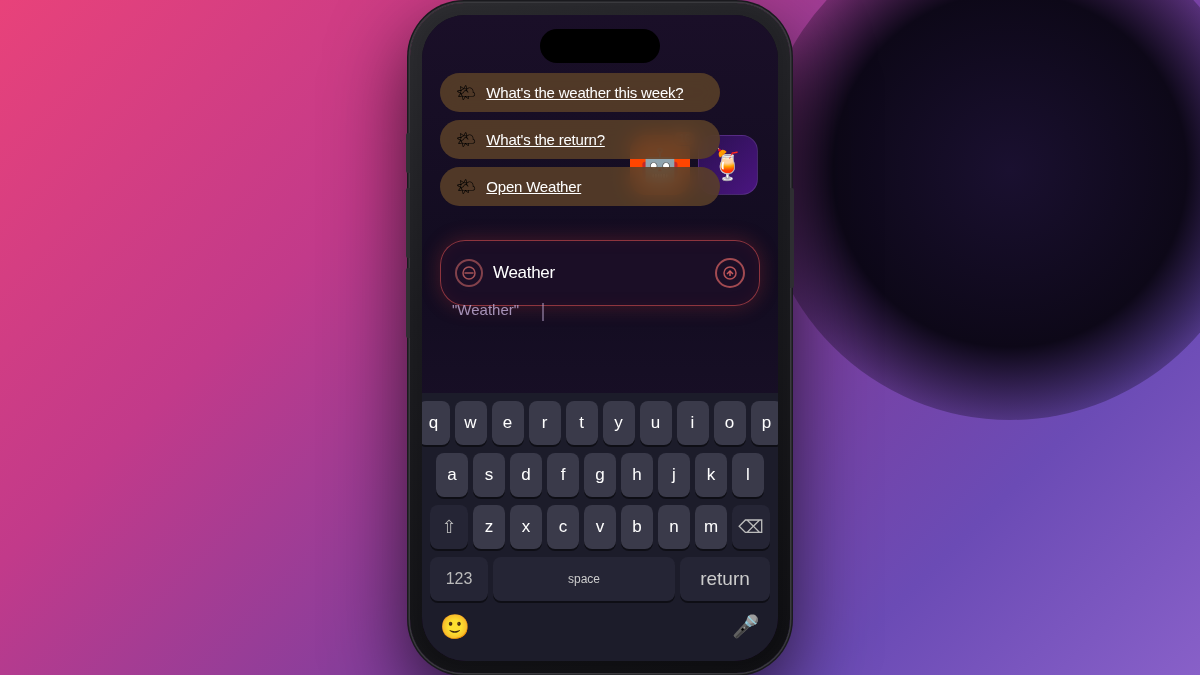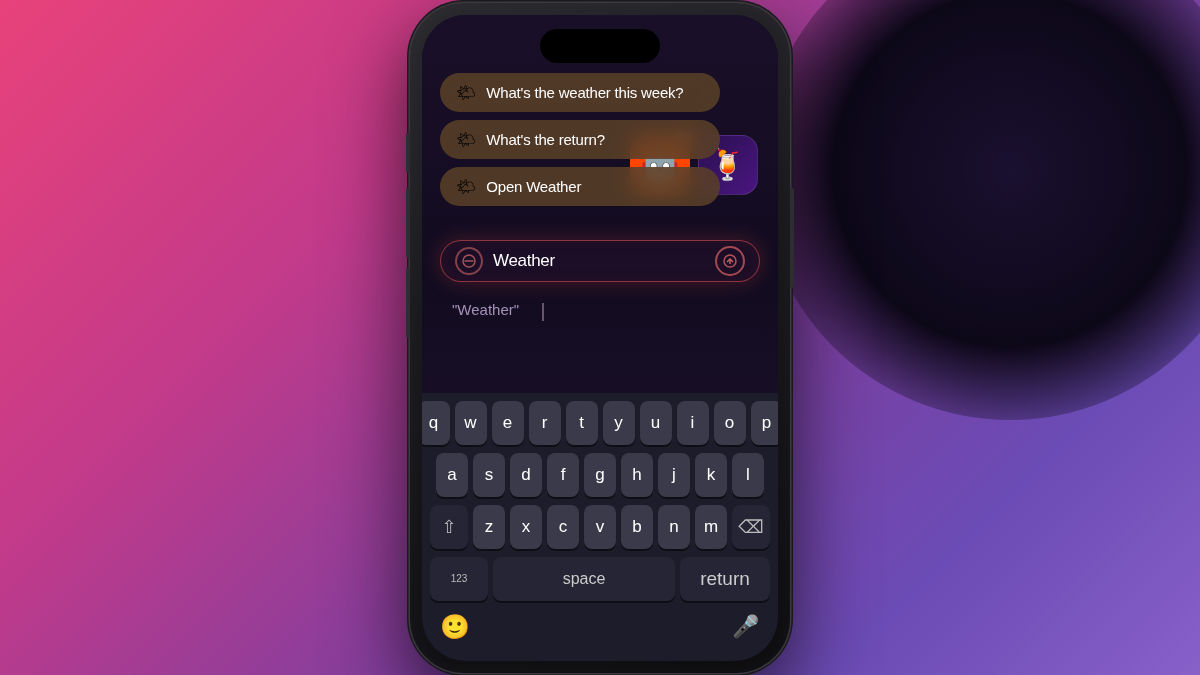--- a/index.html
+++ b/index.html
@@ -199,30 +199,31 @@
     .chip-icon {
       font-size: 16px;
       flex-shrink: 0;
     }
 
     .chip-text {
       color: #fff;
       font-size: 15px;
       font-weight: 500;
       letter-spacing: -0.2px;
+      text-decoration: underline;
     }
 
     
     .search-bar {
       position: absolute;
       top: 225px;
       left: 18px;
       right: 18px;
       z-index: 6;
-      height: 42px;
+      height: 66px;
       background: rgba(30, 15, 40, 0.8);
       border-radius: 25px;
       border: 1.5px solid rgba(220, 80, 80, 0.6);
       box-shadow: 0 0 20px rgba(200, 60, 60, 0.3), inset 0 0 15px rgba(150, 30, 30, 0.1);
       display: flex;
       align-items: center;
       padding: 0 14px;
       gap: 10px;
     }
 
@@ -310,34 +311,34 @@
       font-weight: 400;
       cursor: pointer;
       flex: 1;
       max-width: 38px;
       box-shadow: 0 2px 0 rgba(0,0,0,0.5);
       user-select: none;
     }
 
     .key.special {
       background: #252535;
-      font-size: 10px;
+      font-size: 16px;
       color: #bbb;
     }
 
     .key.wide {
       flex: 1.6;
       max-width: 52px;
       font-size: 14px;
     }
 
     .key.space {
       flex: 4;
       max-width: 200px;
-      font-size: 16px;
+      font-size: 12px;
       color: #ccc;
     }
 
     .key.return-key {
       flex: 2;
       max-width: 90px;
       font-size: 19px;
       color: #ccc;
     }
 

